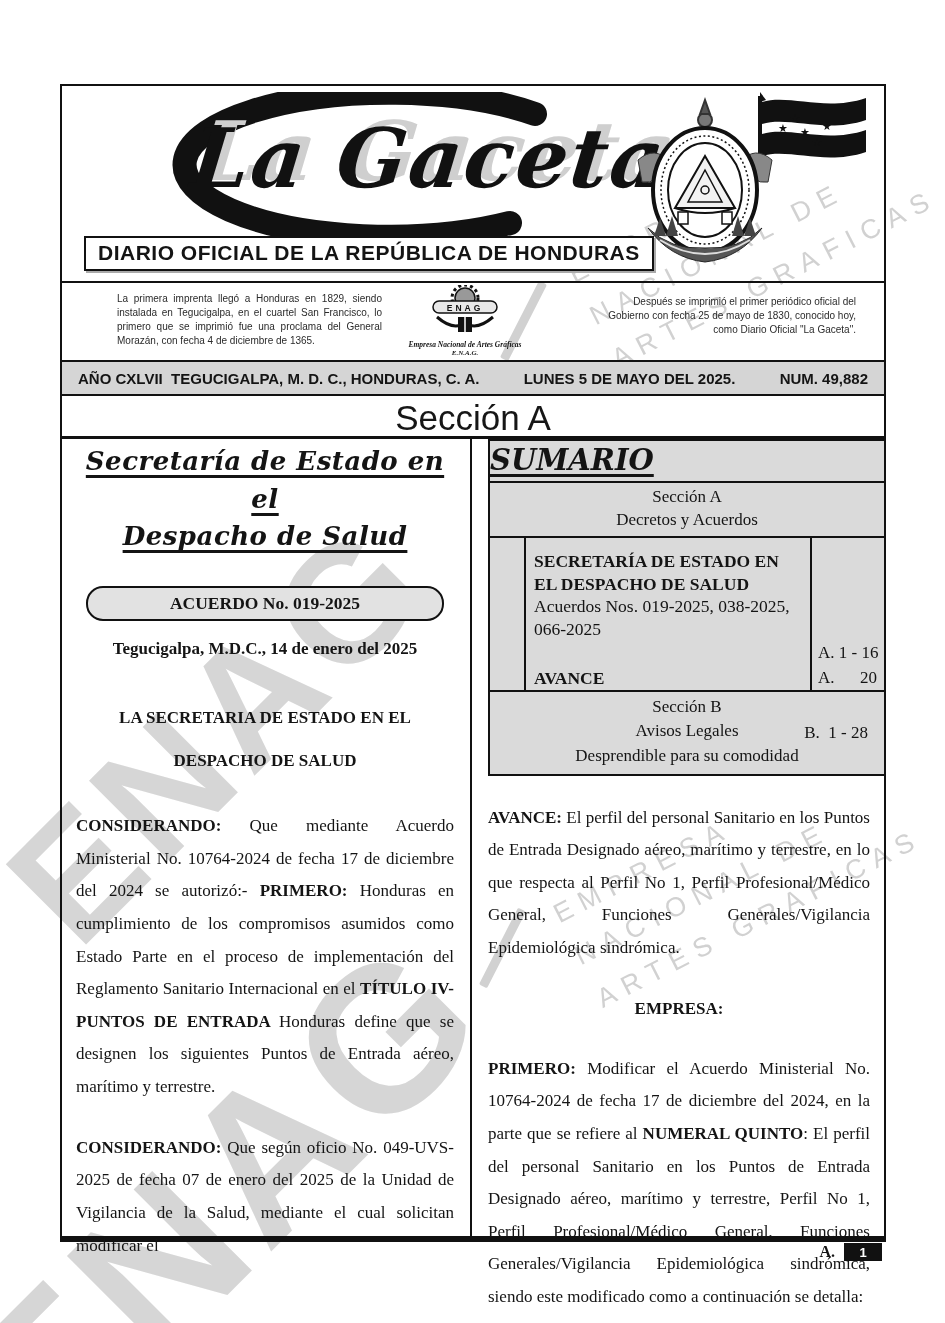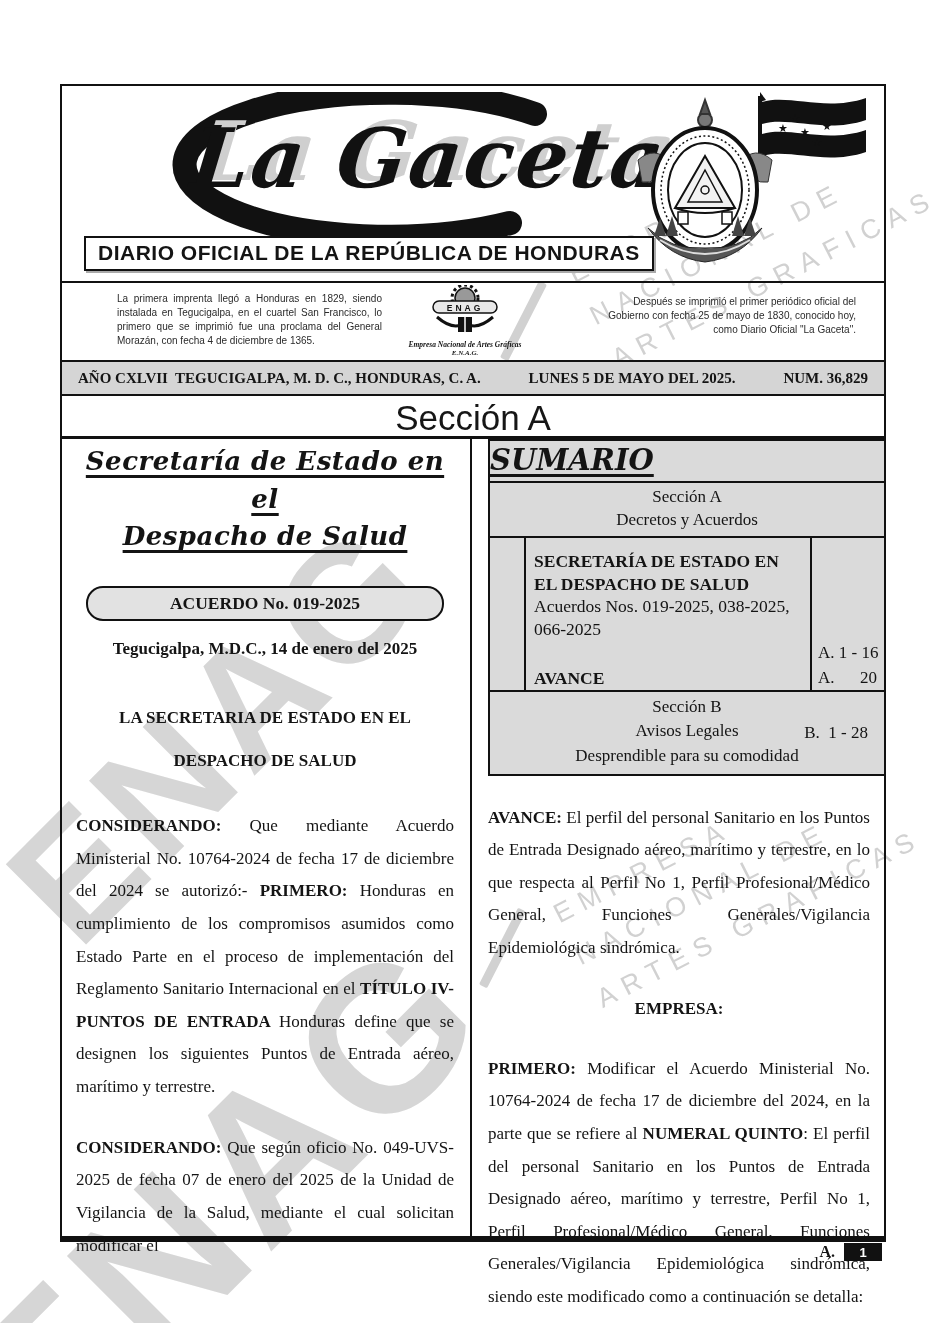--- a/index.html
+++ b/index.html
@@ -43,21 +43,21 @@
   #history-left{left:55px;top:9px;width:265px;}
   #history-right{right:28px;top:12px;width:252px;text-align:right;}
   #enag-logo{position:absolute;left:338px;top:2px;width:130px;text-align:center;}
   #enag-caption1{font-family:"Liberation Serif",serif;font-style:italic;font-weight:bold;
                  font-size:7.5px;margin-top:1px;white-space:nowrap;}
   #enag-caption2{font-family:"Liberation Serif",serif;font-style:italic;font-weight:bold;font-size:7px;}
 
   
   #datebar{position:absolute;left:0;top:276px;width:100%;height:34px;background:#d5d5d5;
            border-bottom:2px solid #111;display:flex;align-items:center;justify-content:space-between;
-           font-family:Liberation Serif, serif;font-weight:bold;font-size:15px;
+           font-family:Liberation Sans, sans-serif;font-weight:bold;font-size:15px;
            padding:0 16px;box-sizing:border-box;}
   #datebar span{white-space:pre;}
 
   
   #section-banner{position:absolute;left:0;top:312px;width:100%;height:38px;border-bottom:3px solid #111;
                   text-align:center;font-family:"Liberation Sans",sans-serif;font-size:35px;
                   line-height:40px;color:#161616;}
 
   
   #content{position:absolute;left:0;top:353px;width:100%;height:797px;display:flex;}
@@ -196,21 +196,21 @@
         </svg>
         <div id="enag-caption1">Empresa Nacional de Artes Gráficas</div>
         <div id="enag-caption2">E.N.A.G.</div>
       </div>
       <div class="history" id="history-right">Después se imprimió el primer periódico oficial del Gobierno con fecha 25 de mayo de 1830, conocido hoy, como Diario Oficial "La Gaceta".</div>
     </div>
 
     <div id="datebar">
       <span>AÑO CXLVII  TEGUCIGALPA, M. D. C., HONDURAS, C. A.</span>
       <span>LUNES 5 DE MAYO DEL 2025.</span>
-      <span>NUM. 36,829</span>
+      <span>NUM. 49,882</span>
     </div>
 
     <div id="section-banner">Sección A</div>
 
     <div id="content">
 
       <div id="col-left">
         <div id="dept-heading">
           <span class="ul">Secretaría de Estado en el</span><br>
           <span class="ul">Despacho de Salud</span>

